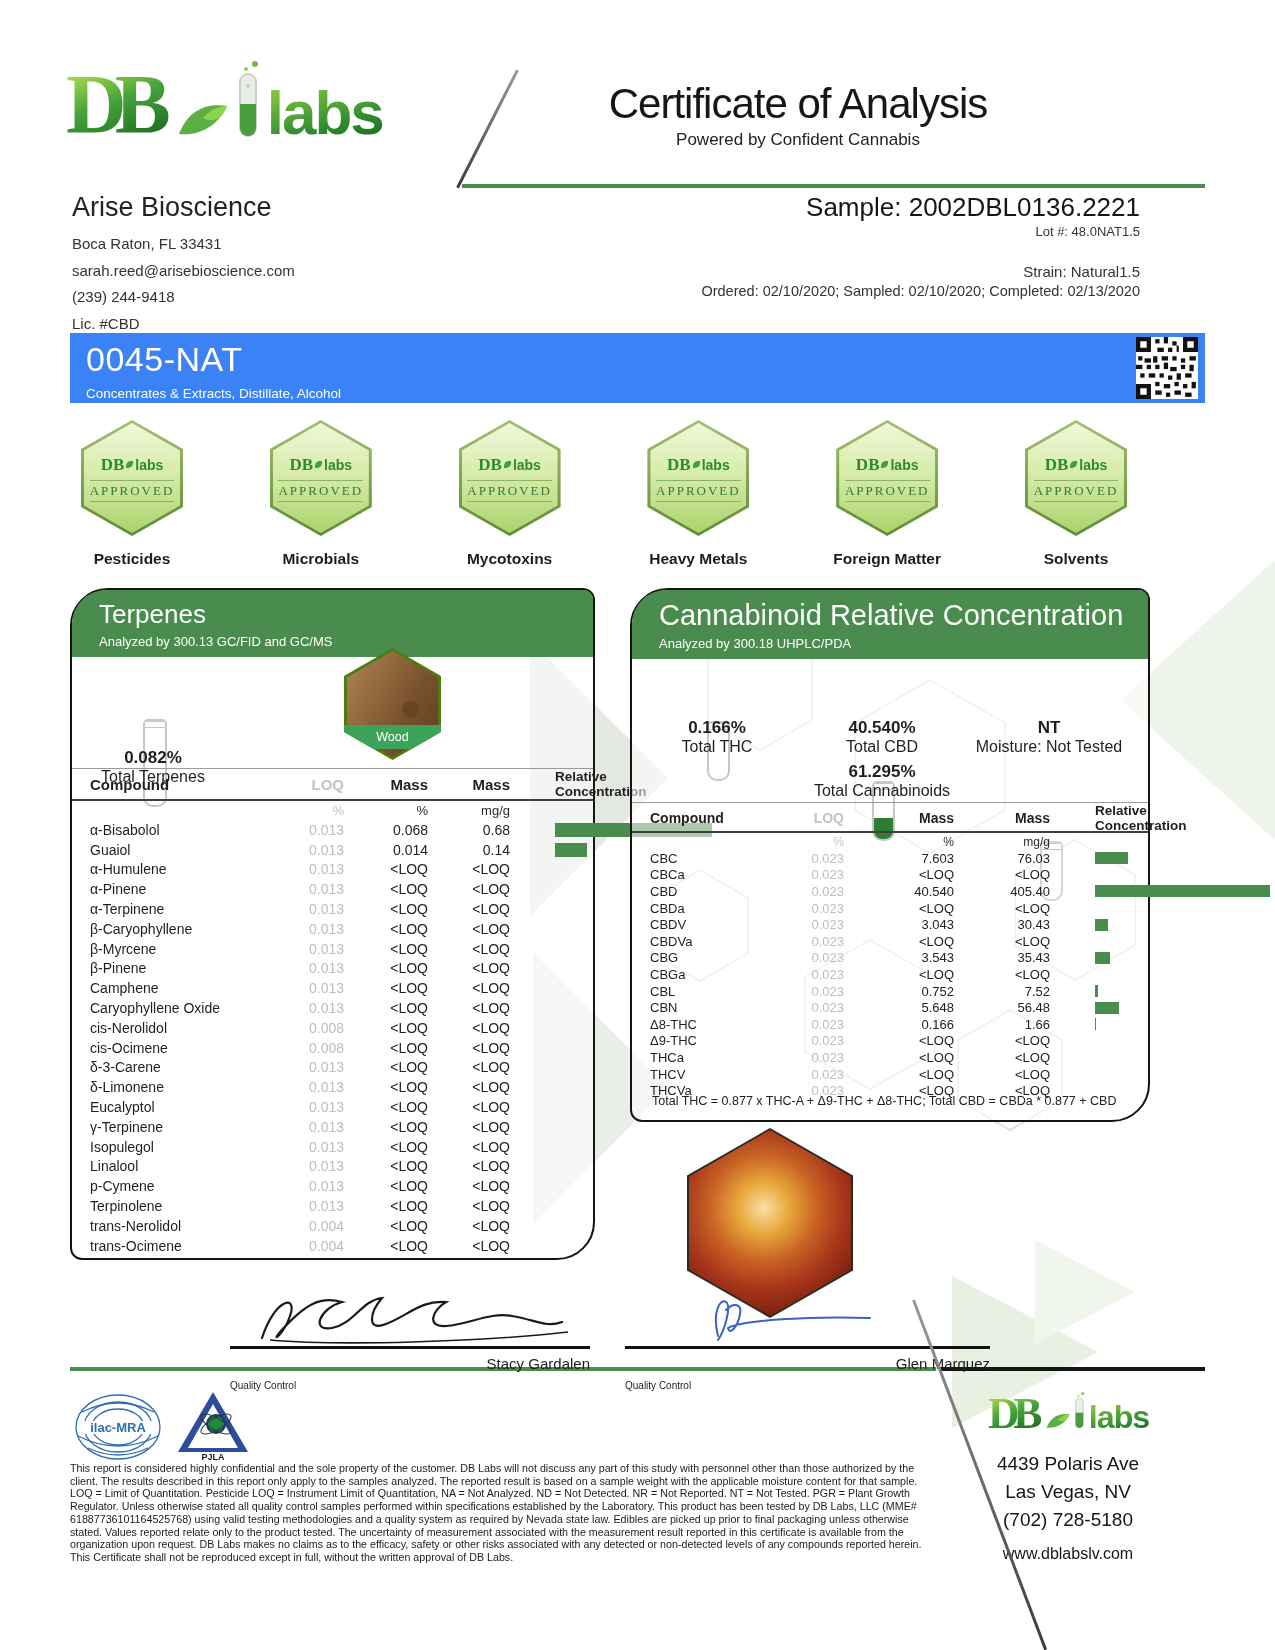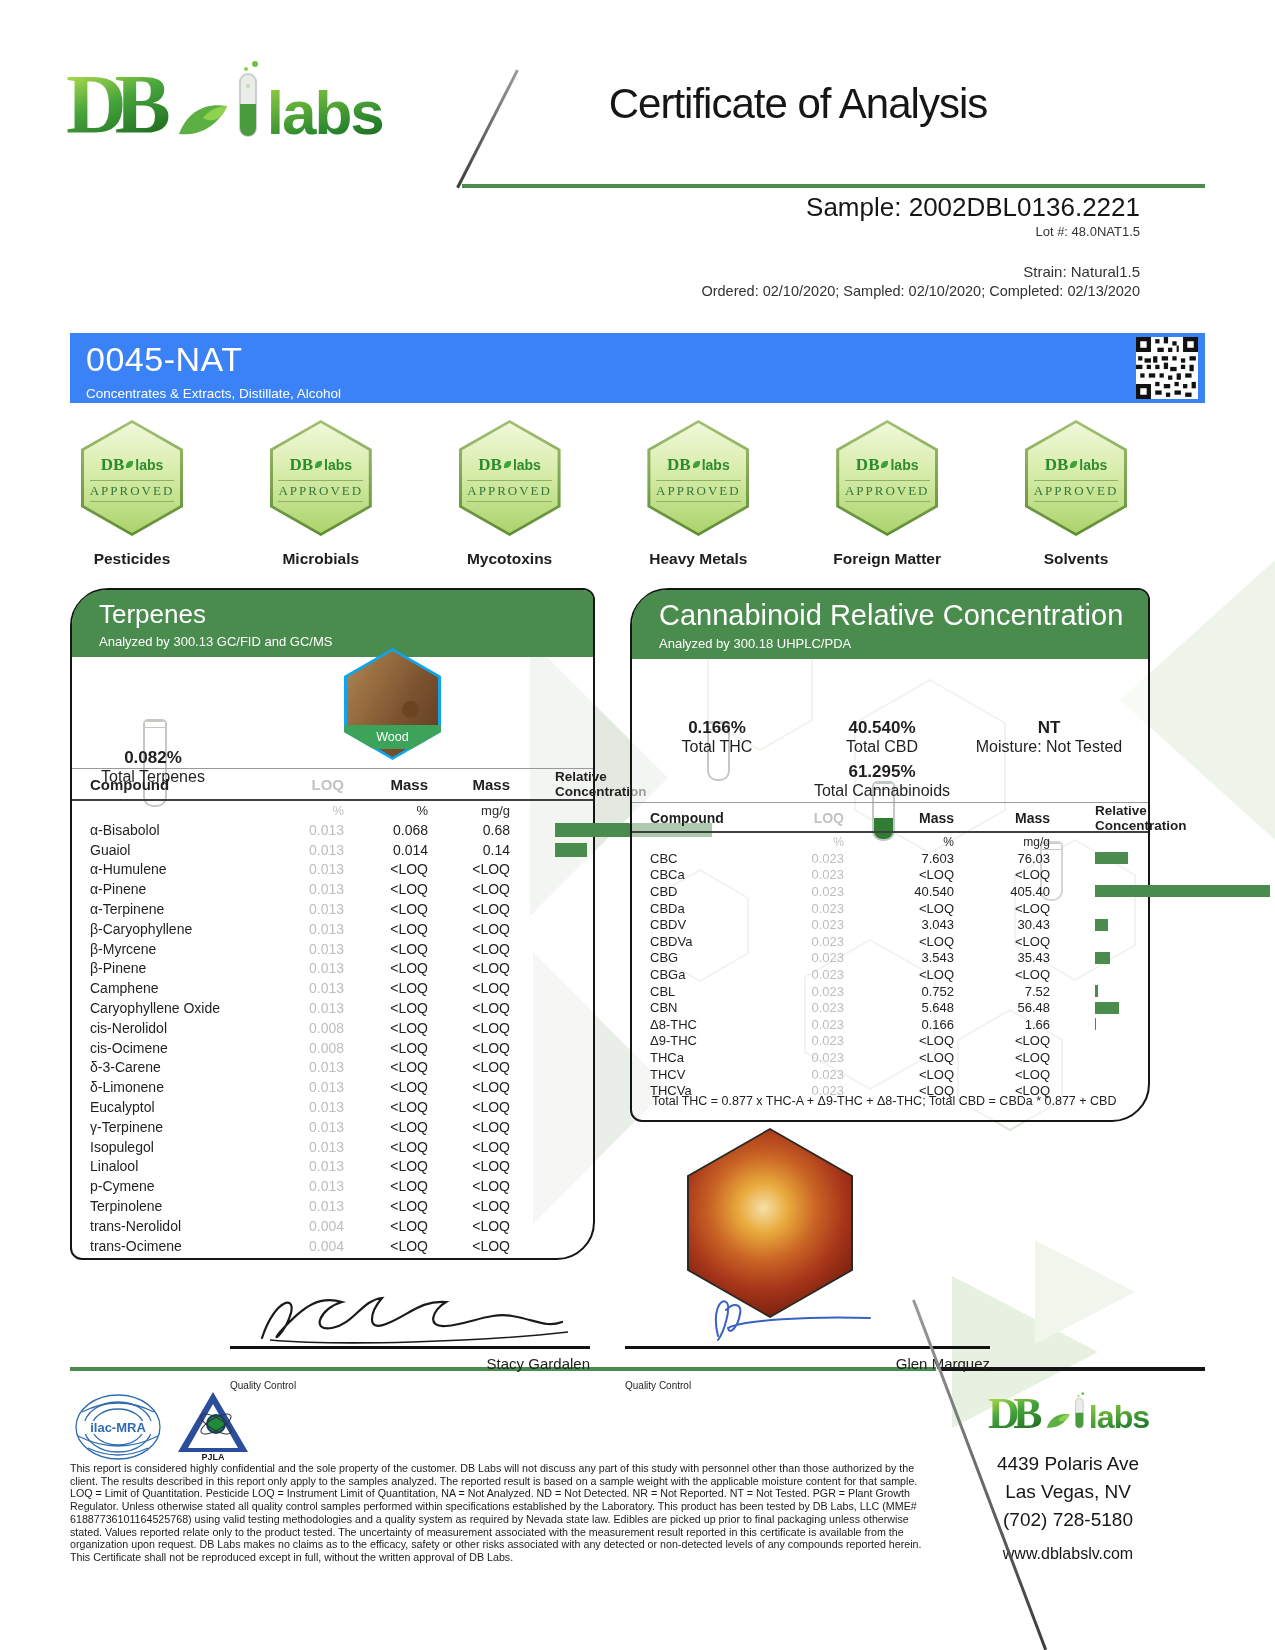--- a/index.html
+++ b/index.html
@@ -131,25 +131,33 @@
         <rect x="7" y="14" width="16" height="62" rx="8" fill="#e9ece9" stroke="#c9cfc9" stroke-width="2"></rect>
         <path d="M7 44 h16 v24 a8 8 0 0 1 -16 0 Z" fill="#4a9a3e"></path>
         <circle cx="15" cy="26" r="2" fill="#bcd9b0"></circle>
       </svg>
       <span class="labs">labs</span>
     </div>
   </div>
 
   <div class="abs" style="left:548px;top:80px;width:500px;text-align:center;">
     <div class="coa-title">Certificate of Analysis</div>
+    <div class="coa-sub">Powered by Confident Cannabis</div>
   </div>
 
   <div class="abs slash" style="left:516px;top:70px;height:132px;transform:rotate(27deg);"></div>
   <div class="abs rule-green" style="left:462px;top:184px;width:743px;height:3.5px;"></div>
 
+  <div class="abs" style="left:72px;top:192px;">
+    <div class="client-name">Arise Bioscience</div>
+    <div class="client-line" style="margin-top:8px;">Boca Raton, FL 33431</div>
+    <div class="client-line">sarah.reed@arisebioscience.com</div>
+    <div class="client-line">(239) 244-9418</div>
+    <div class="client-line">Lic. #CBD</div>
+  </div>
 
   <div class="abs" style="right:135px;top:192px;width:560px;">
     <div class="sample-big">Sample: 2002DBL0136.2221</div>
     <div class="sample-sm">Lot #: 48.0NAT1.5</div>
     <div class="sample-strain" style="margin-top:22px;">Strain: Natural1.5</div>
     <div class="sample-dates">Ordered: 02/10/2020; Sampled: 02/10/2020; Completed: 02/13/2020</div>
   </div>
 
   <div class="abs banner" style="left:70px;top:333px;width:1135px;height:70px;">
     <div style="padding:7px 0 0 16px;">
@@ -290,21 +298,21 @@
     </div>
 
     <div class="abs tube" style="left:71px;top:62px;width:20px;height:84px;">
         <span class="lip"></span>
       </div>
     <div class="abs" style="left:11px;top:158px;width:140px;">
       <div class="tot-val">0.082%</div>
       <div class="tot-lab">Total Terpenes</div>
     </div>
 
-    <div class="photo-hex hex" style="left:272px;top:58px;width:97px;height:112px;background:#0ea5e9;">
+    <div class="photo-hex hex" style="left:272px;top:58px;width:97px;height:112px;background:#4d7c0f;">
       <div class="hex abs" style="left:3px;top:3px;width:91px;height:106px;
            background:radial-gradient(circle at 70% 55%,#6b4423 0 8px,transparent 9px),
                       linear-gradient(120deg,#b08756 0%,#92683c 35%,#7a5230 60%,#5e3c20 100%);"></div>
       <div class="band">Wood</div>
     </div>
 
     <div class="tbl" style="top:178px;">
       <div class="thead">
         <span>Compound</span>
         <span class="h-loq">LOQ</span>

